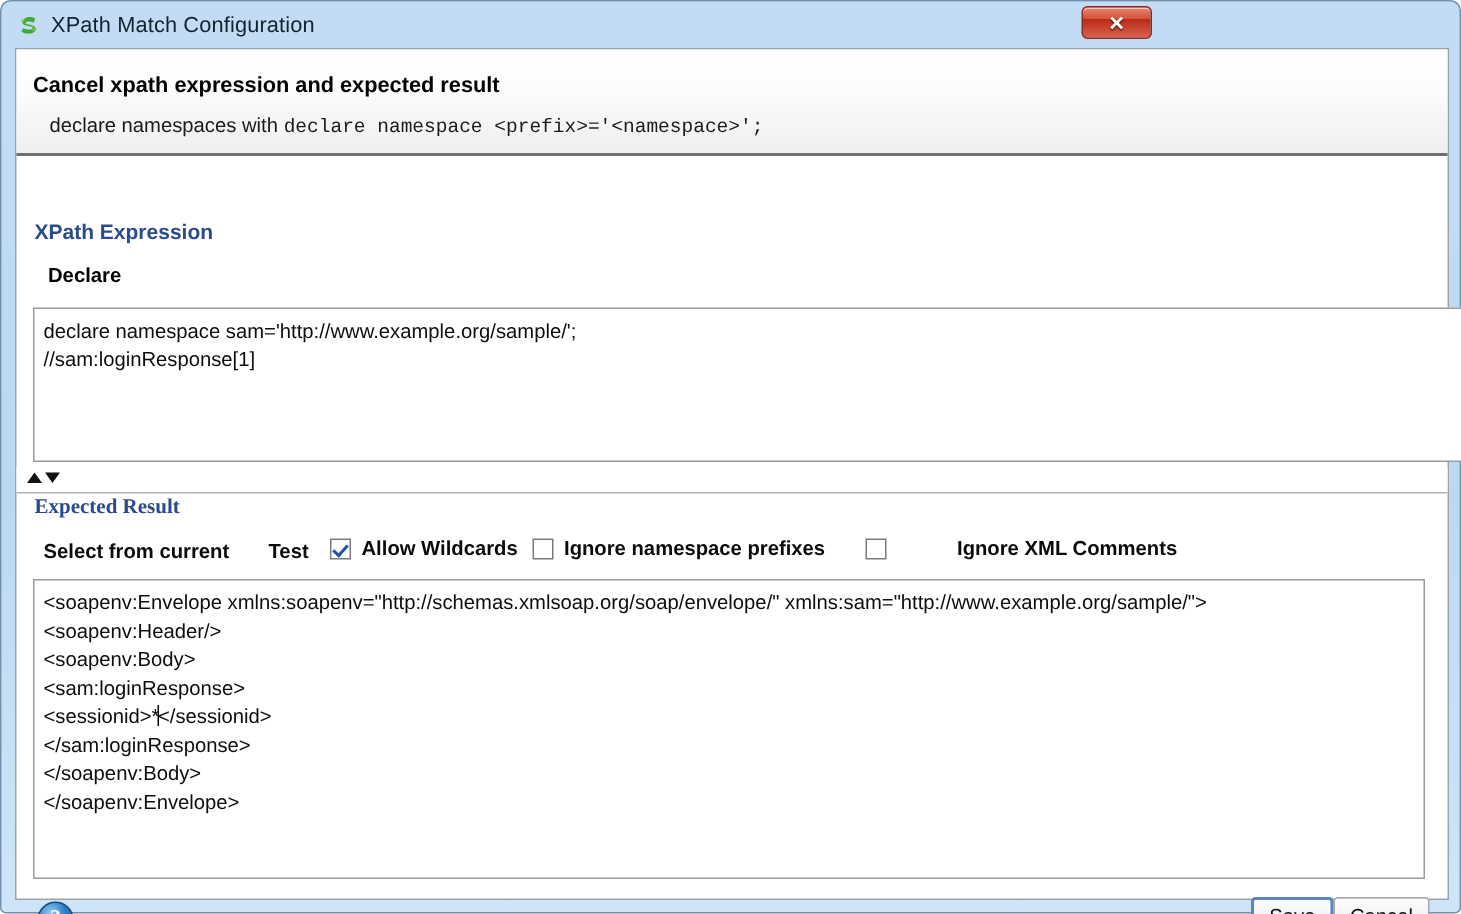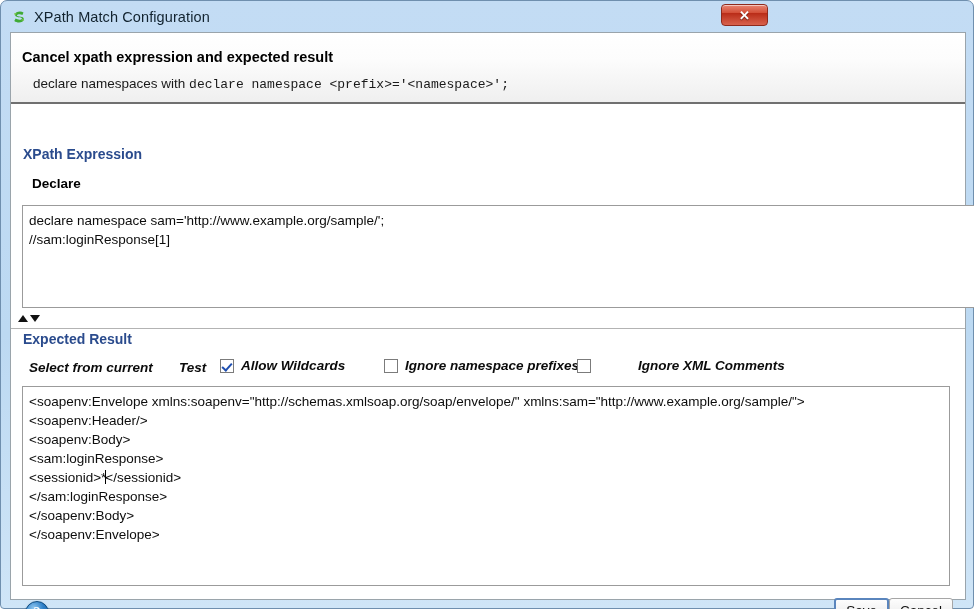--- a/index.html
+++ b/index.html
@@ -108,21 +108,21 @@
   }
 
   
   .section-head {
     position: absolute;
     font-size: 14px;
     font-weight: bold;
     color: #2a4b8d;
   }
   #xpath-head { left: 12px; top: 113px; }
-  #expected-head { left: 12px; top: 298px; }
+  #expected-head { left: 12px; top: 298px; font-family: Liberation Serif, serif; }
 
   #declare-label {
     position: absolute;
     left: 21px; top: 143px;
     font-size: 13.5px;
     font-weight: bold;
     color: #000000;
     text-align: right;
   }
 
@@ -182,21 +182,21 @@
     left: 19px;
     border-left: 5px solid transparent;
     border-right: 5px solid transparent;
     border-top: 7px solid #111111;
   }
 
   
   #toolbar {
     position: absolute;
     left: 0; top: 322px;
-    width: 898px; height: 30px; font-style: italic;
+    width: 898px; height: 30px;
   }
   .tool-link {
     position: absolute;
     top: 5px;
     font-size: 13.5px;
     font-weight: bold;
     color: #0b0b0b;
     white-space: nowrap;
     cursor: pointer;
   }
@@ -229,21 +229,21 @@
     transform: rotate(42deg);
   }
   .cblabel {
     margin-left: 7px;
     font-size: 13.5px;
     font-weight: bold;
     color: #0b0b0b;
     text-align: center;
   }
   #cb-wild { left: 209px; }
-  #cb-nsprefix { left: 373px; }
+  #cb-nsprefix { left: 344px; }
   #cb-comments { left: 566px; gap: 40px; }
 
   
   #footer {
     position: absolute;
     left: 0; top: 556px;
     width: 954px; height: 50px;
   }
   #help-icon {
     position: absolute;

